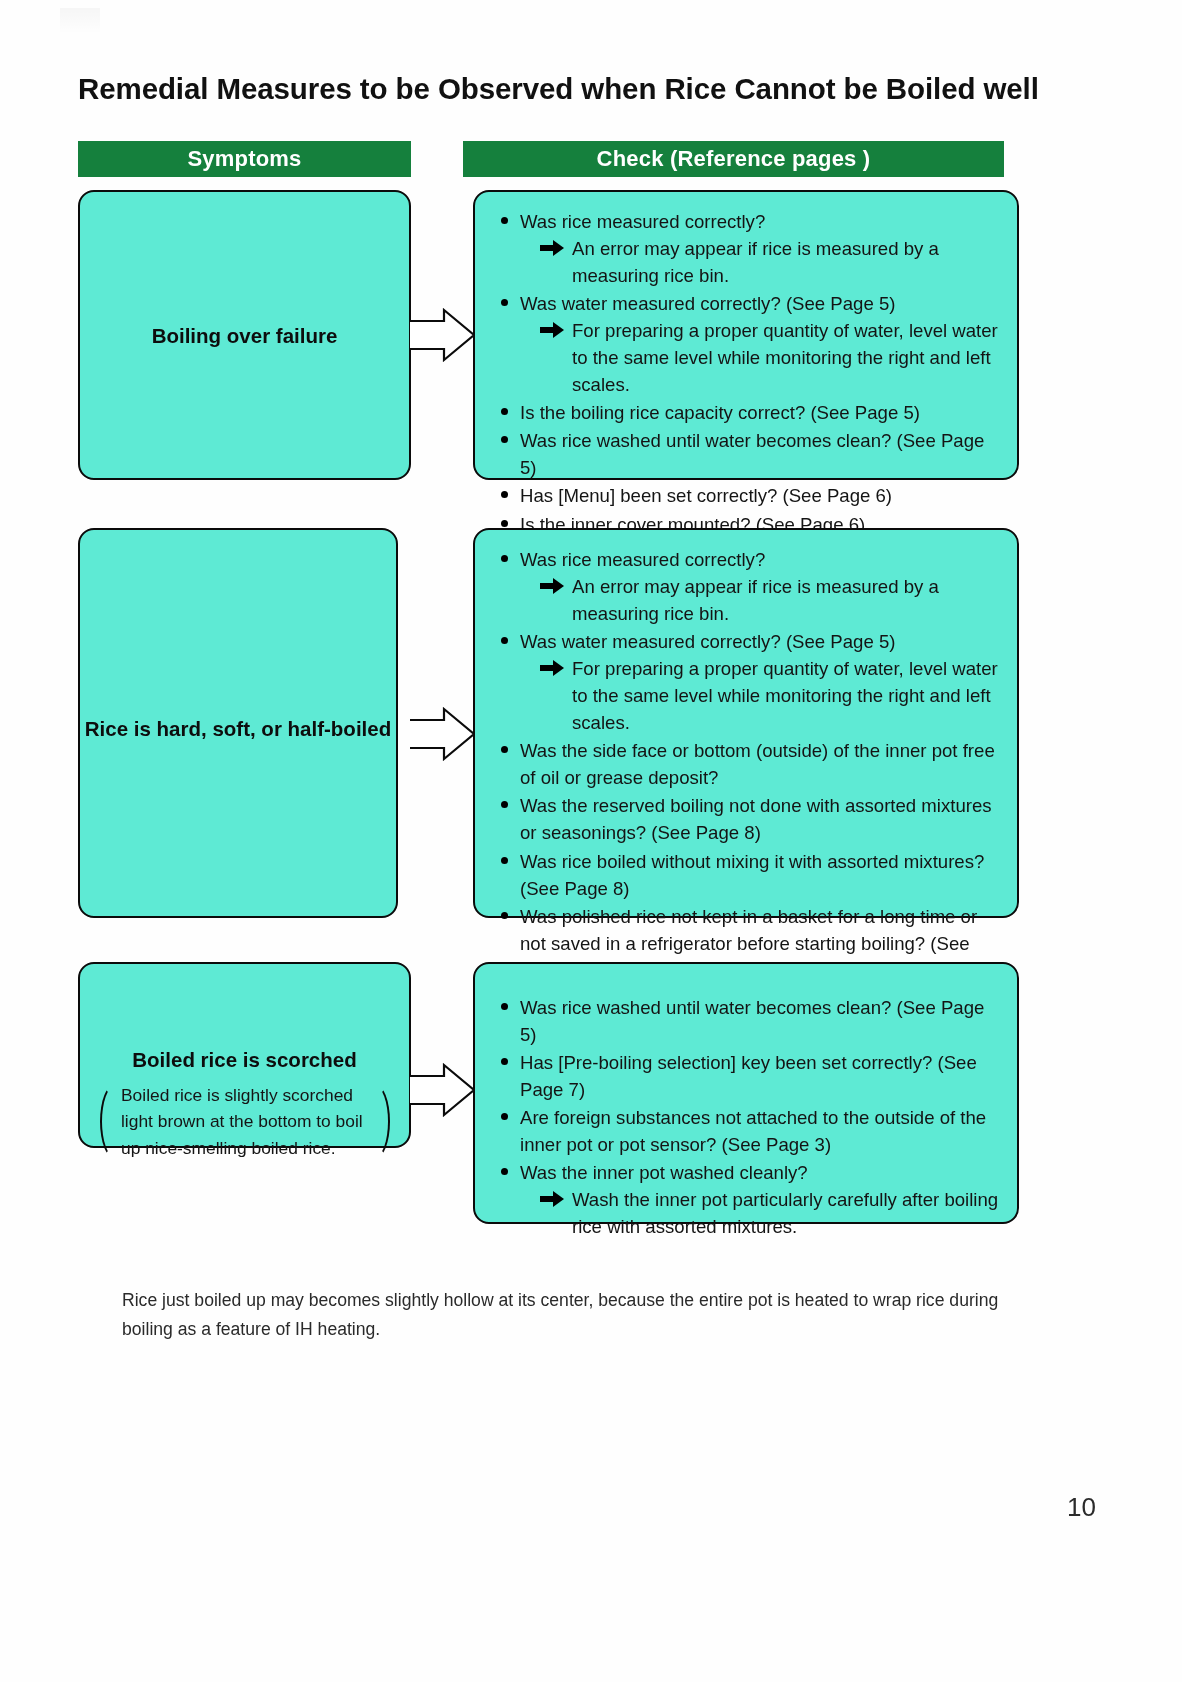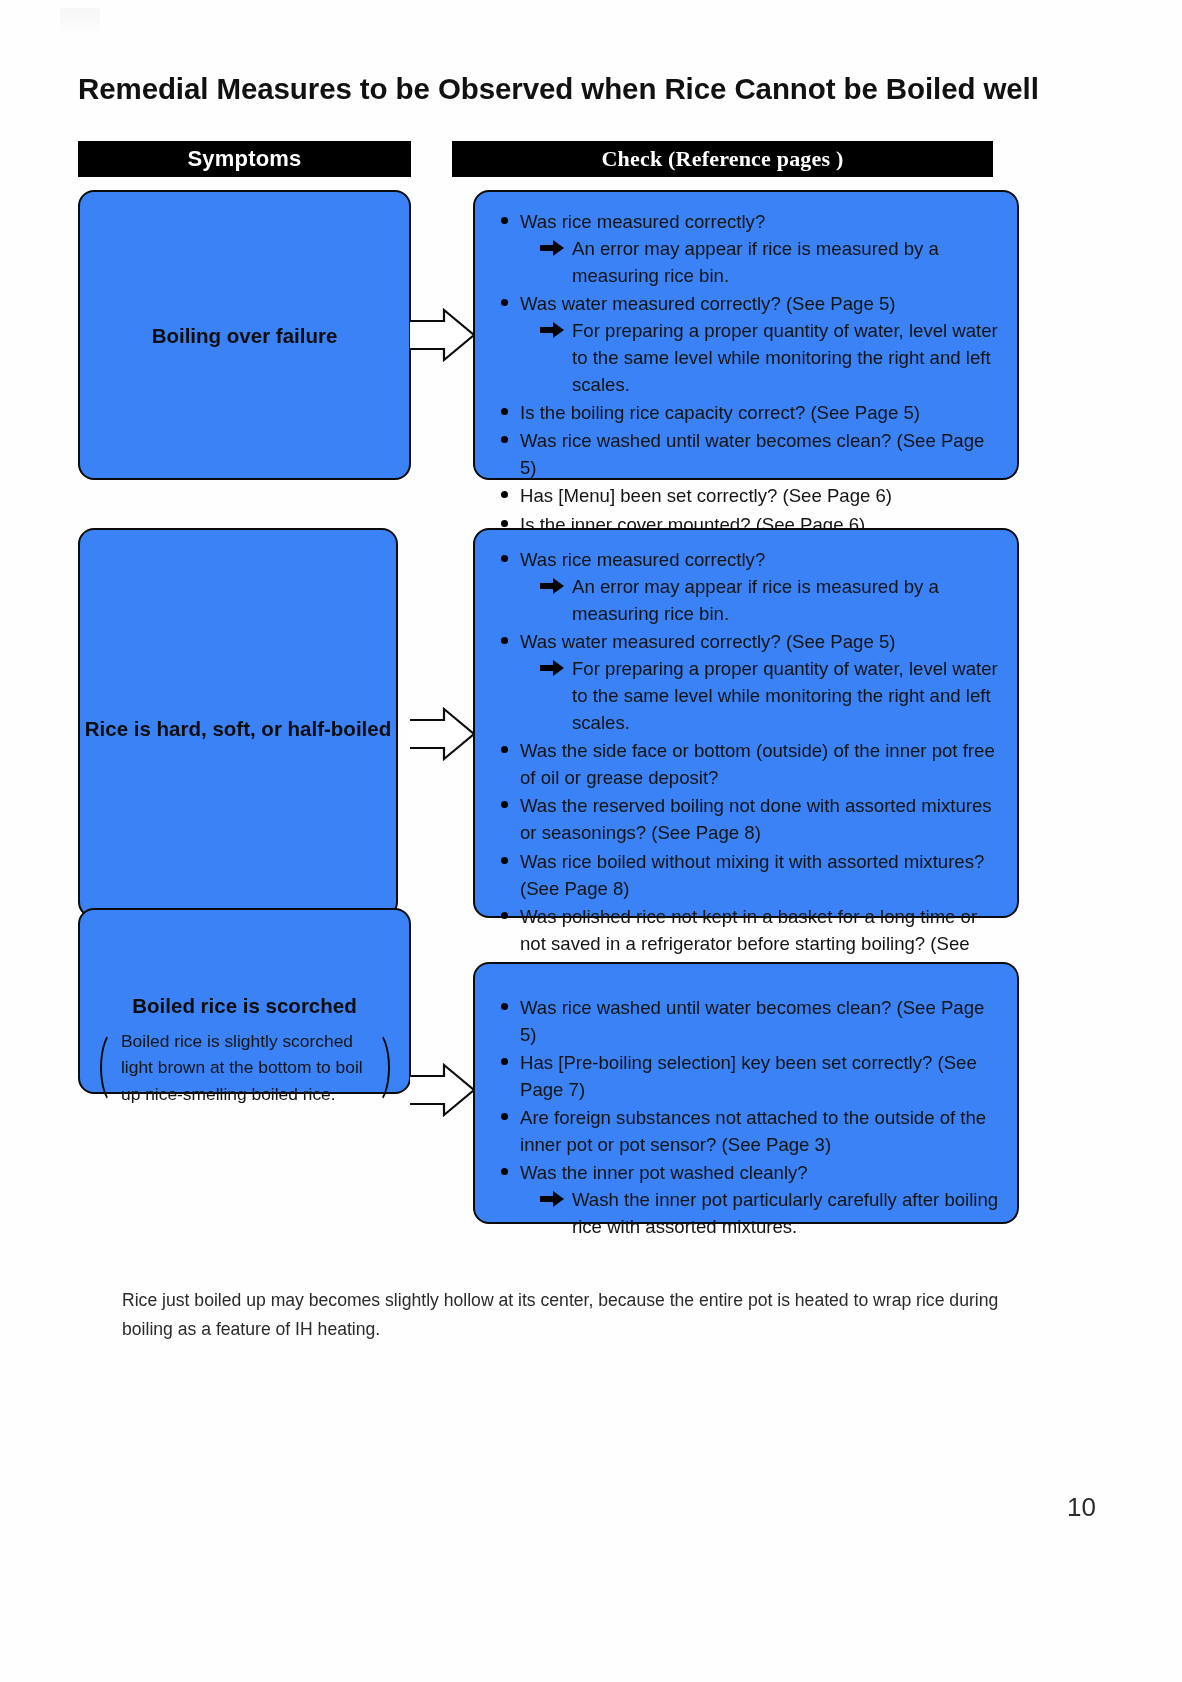--- a/index.html
+++ b/index.html
@@ -39,39 +39,39 @@
     font-size: 29.5px;
     font-weight: bold;
     letter-spacing: -0.1px;
     color: #111;
     white-space: nowrap;
   }
 
   
   .hdr {
     position: absolute;
-    background: #000000;
+    background: #15803d;
     color: #ffffff;
     font-weight: bold;
     font-size: 22px;
     display: flex;
     align-items: center;
     justify-content: center;
     letter-spacing: .2px;
   }
   .hdr-symptoms { left: 78px;  top: 141px; width: 333px; height: 36px; }
-  .hdr-check    { left: 452px; top: 141px; width: 541px; height: 36px; font-family: Liberation Serif, serif; }
+  .hdr-check    { left: 463px; top: 141px; width: 541px; height: 36px; }
 
   
   .box {
     position: absolute;
     border: 2.2px solid #0b0b0b;
     border-radius: 16px;
     box-sizing: border-box;
-    background: #3b82f6;
+    background: #5eead4;
   }
 
   .sym-box { left: 78px; }
   .chk-box { left: 473px; width: 546px; }
 
   .sym-label {
     position: absolute;
     left: 0;
     width: 100%;
     text-align: center;
@@ -297,21 +297,21 @@
         <span>Was rice boiled without mixing it with assorted mixtures? (See Page 8)</span>
       </div>
       <div class="chk-item">
         <span class="dot"></span>
         <span>Was polished rice not kept in a basket for a long time or not saved in a refrigerator before starting boiling?  (See Page 5)</span>
       </div>
 
     </div>
   </div>
 
-  <div class="box sym-box" style="top:908px; height:186px; width:333px;padding-left:41px;">
+  <div class="box sym-box" style="top:962px; height:186px; width:333px;padding-left:41px;">
     <div class="sym-label" style="top:84px;">Boiled rice is scorched</div>
 
     <div class="bracket-note">
       <span class="bracket left"></span>
       <span class="bracket-text">Boiled rice is slightly scorched light brown at the bottom to boil up nice-smelling boiled rice.</span>
       <span class="bracket right"></span>
     </div>
   </div>
 
   <div class="flow-arrow" style="left:408px; top:1062px;">

